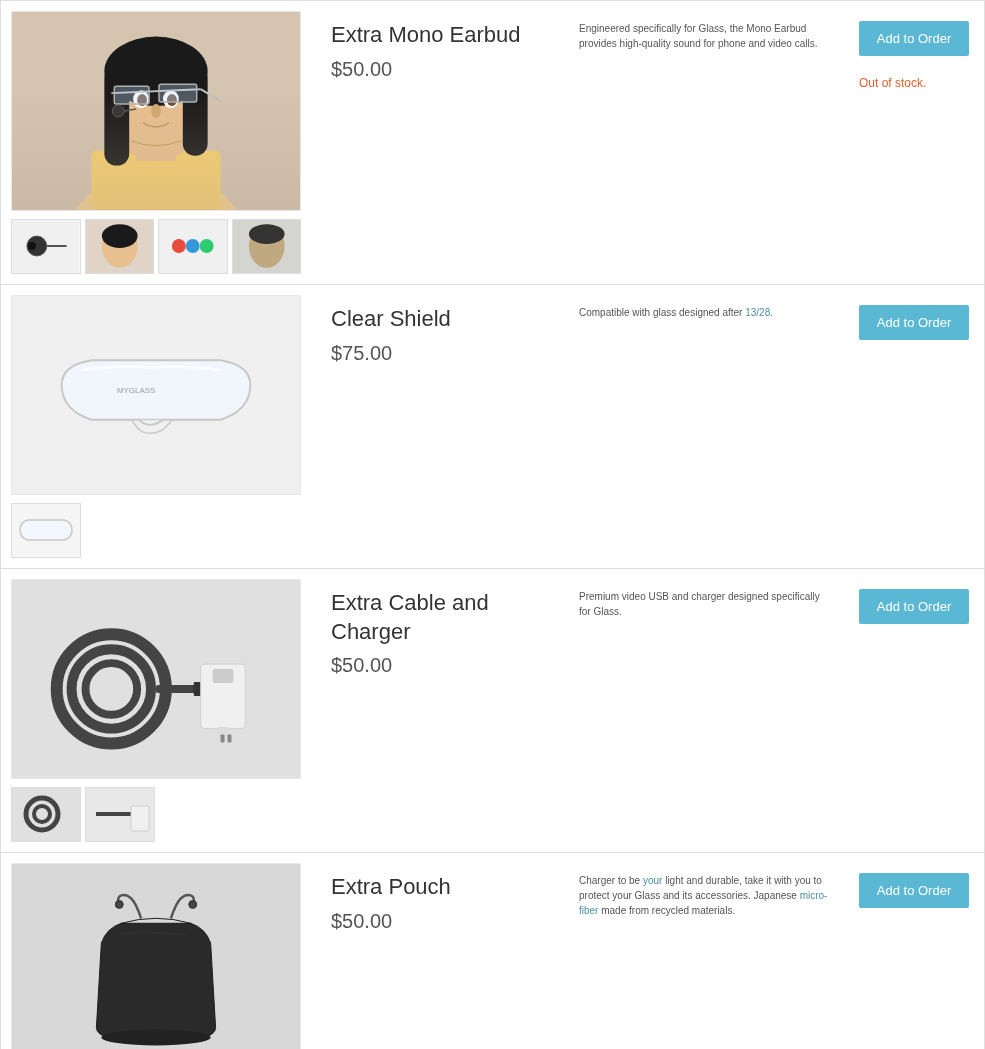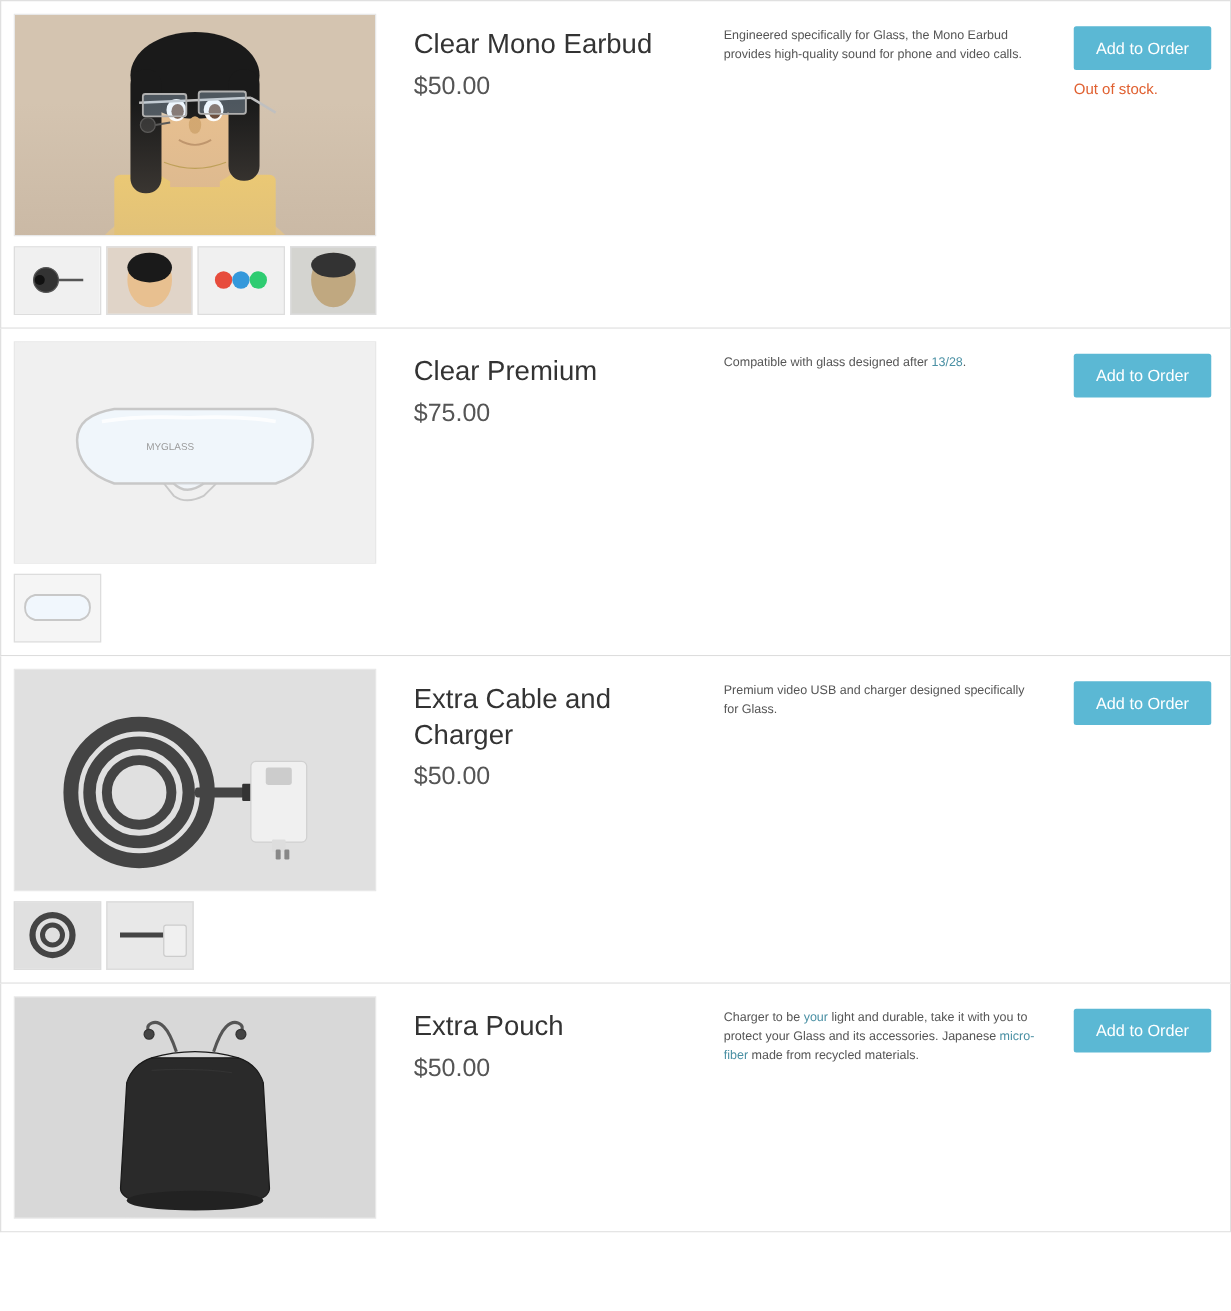--- a/index.html
+++ b/index.html
@@ -28,21 +28,21 @@
     .product-image-section {
       width: 310px;
       min-width: 310px;
       flex-shrink: 0;
       padding: 10px 10px 10px 10px;
       display: flex;
       flex-direction: column;
     }
     .main-image {
       width: 290px;
-      height: 178px;
+      height: 200px;
       background: #f0f0f0;
       overflow: hidden;
       display: flex;
       align-items: center;
       justify-content: flex-start;
       border: 1px solid #e8e8e8;
     }
     
     .img-earbud-main {
       background: linear-gradient(135deg, #c8b8a2 0%, #d4c4b0 30%, #e8e0d4 60%, #f0ece8 100%);
@@ -140,21 +140,21 @@
       font-size: 13px;
       cursor: pointer;
       white-space: nowrap;
       border-radius: 2px;
       width: 110px;
       text-align: center;
     }
     .out-of-stock {
       color: #e06030;
       font-size: 12px;
-      margin-top: 8px;
+      margin-top: 20px;
     }
 
     
     .thumb-earbud-1 { background: #f8f8f8; }
     .thumb-earbud-2 { background: #e8e0d8; }
     .thumb-earbud-3 { background: #f0f0f0; }
     .thumb-earbud-4 { background: #d8d8d8; }
     .thumb-shield-1 { background: #f5f5f5; }
     .thumb-cable-1 { background: #e8e8e8; }
     .thumb-cable-2 { background: #e0e0e0; }
@@ -231,21 +231,21 @@
         <div class="thumbnail thumb-earbud-4">
           <svg width="68" height="53" viewBox="0 0 68 53">
             <rect width="68" height="53" fill="#d4d4d0"></rect>
             <ellipse cx="34" cy="26" rx="18" ry="22" fill="#c0a880"></ellipse>
             <ellipse cx="34" cy="14" rx="18" ry="10" fill="#333"></ellipse>
           </svg>
         </div>
       </div>
     </div>
     <div class="product-info">
-      <div class="product-name">Clear Mono Earbud</div>
+      <div class="product-name">Extra Mono Earbud</div>
       <div class="product-price">$50.00</div>
     </div>
     <div class="product-description-section">
       <div class="product-description">
         <span>Engineered specifically for Glass, the Mono Earbud provides high-quality sound for phone and video calls.</span>
       </div>
     </div>
     <div class="product-action-section">
       <button class="add-to-order-btn">Add to Order</button>
       <div class="out-of-stock">Out of stock.</div>
@@ -272,21 +272,21 @@
       <div class="thumbnail-row">
         <div class="thumbnail thumb-shield-1">
           <svg width="68" height="53" viewBox="0 0 68 53">
             <rect width="68" height="53" fill="#f5f5f5"></rect>
             <path d="M 8 26 Q 8 18 16 16 L 52 16 Q 60 18 60 26 Q 60 34 52 36 L 16 36 Q 8 34 8 26 Z" fill="rgba(240,248,255,0.8)" stroke="#c8c8c8" stroke-width="1.5"></path>
           </svg>
         </div>
       </div>
     </div>
     <div class="product-info">
-      <div class="product-name">Clear Premium</div>
+      <div class="product-name">Clear Shield</div>
       <div class="product-price">$75.00</div>
     </div>
     <div class="product-description-section">
       <div class="product-description">
         <span>Compatible with glass designed after </span><span class="highlight">13/28</span><span>.</span>
       </div>
     </div>
     <div class="product-action-section">
       <button class="add-to-order-btn">Add to Order</button>
     </div>

